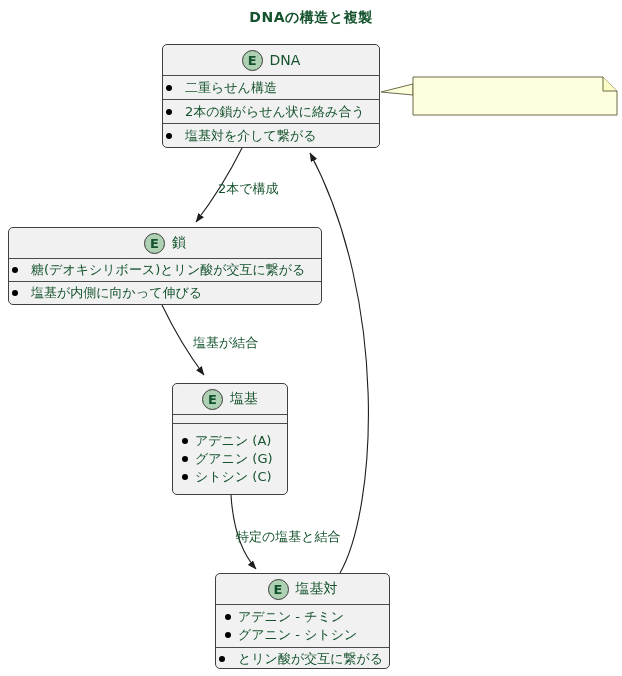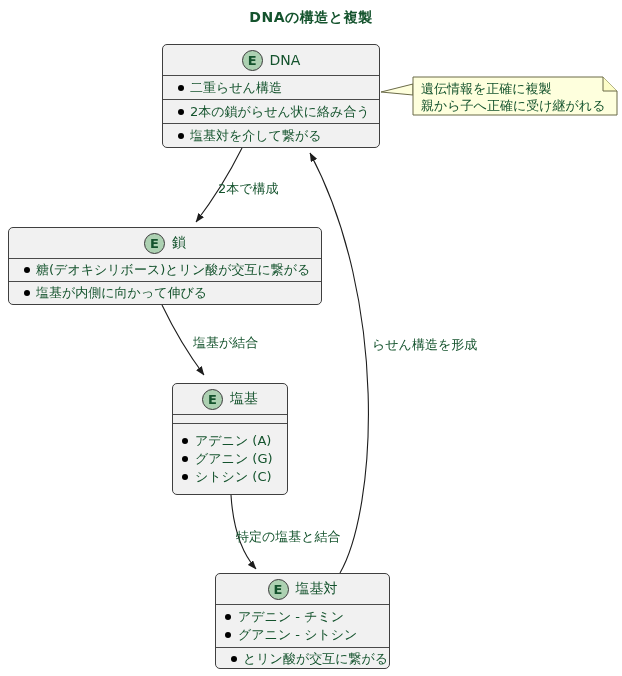--- a/index.html
+++ b/index.html
@@ -20,22 +20,22 @@
   .ent-header{
     flex:0 0 30px;display:flex;align-items:center;justify-content:center;gap:7px;
     font-size:14px;
   }
   .ecircle{
     width:21px;height:21px;border-radius:50%;background:#add1b2;border:1px solid #3a3a3a;
     display:flex;align-items:center;justify-content:center;
     font-weight:bold;font-size:13px;box-sizing:border-box;flex:none;
   }
   .ent-row{
-    flex:1 1 auto;display:flex;align-items:center;gap:6px;
-    padding-left:15px;padding-right:6px;border-top:1px solid #4a4a4a;white-space:nowrap;
+    flex:1 1 auto;display:flex;align-items:center;gap:13px;
+    padding-left:3px;padding-right:6px;border-top:1px solid #4a4a4a;white-space:nowrap;
   }
   .ent-empty{flex:0 0 8px;border-top:1px solid #4a4a4a;}
   .ent-list{
     flex:1 1 auto;display:flex;flex-direction:column;justify-content:center;
     border-top:1px solid #4a4a4a;padding:3px 24px 3px 9px;
   }
   .ent-list .line{display:flex;align-items:center;gap:7px;line-height:18px;white-space:nowrap;}
   .bullet{width:6px;height:6px;border-radius:50%;background:#000;flex:none;}
   .edge-label{position:absolute;font-size:13px;white-space:nowrap;}
   .note-text{
@@ -140,23 +140,18 @@
         <span class="bullet"></span>
         <span>グアニン - シトシン</span>
       </div>
     </div>
     <div class="ent-row" style="flex:0 0 22px;">
       <span class="bullet"></span>
       <span>とリン酸が交互に繋がる</span>
     </div>
   </div>
 
-  <div class="note-text">
-    <div>遺伝情報を正確に複製</div>
-    <div>親から子へ正確に受け継がれる</div>
-  </div>
 
   <div class="edge-label" style="left:218px;top:180px;">2本で構成</div>
   <div class="edge-label" style="left:193px;top:334px;text-align:right;">塩基が結合</div>
   <div class="edge-label" style="left:236px;top:528px;">特定の塩基と結合</div>
-  <div class="edge-label" style="left:372px;top:336px;">らせん構造を形成</div>
 
 </div>
 
 </body></html>

